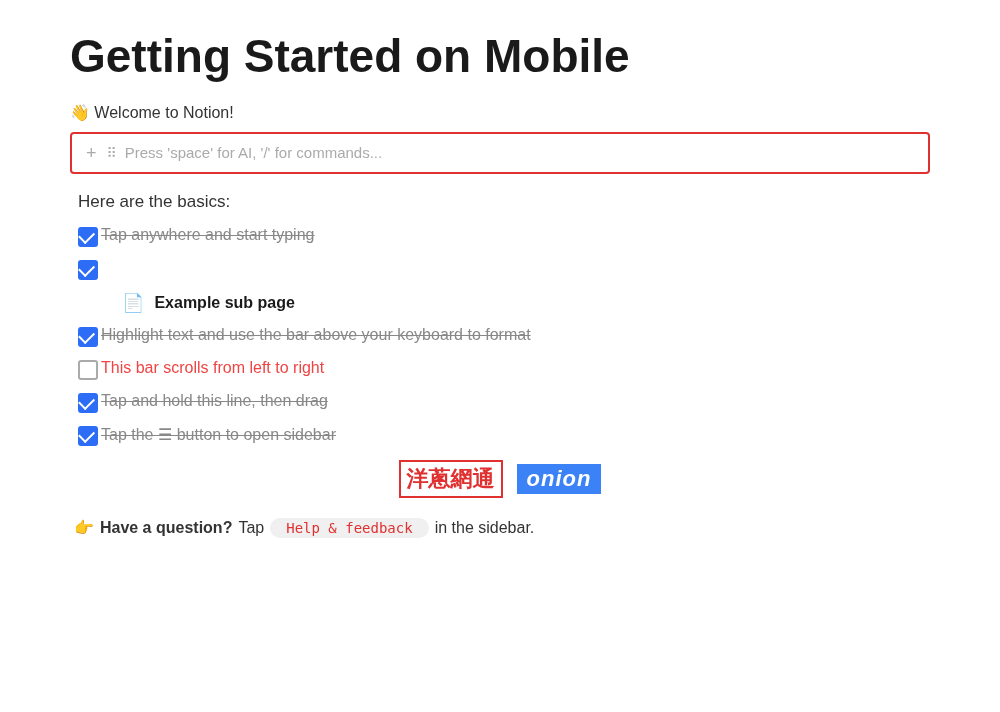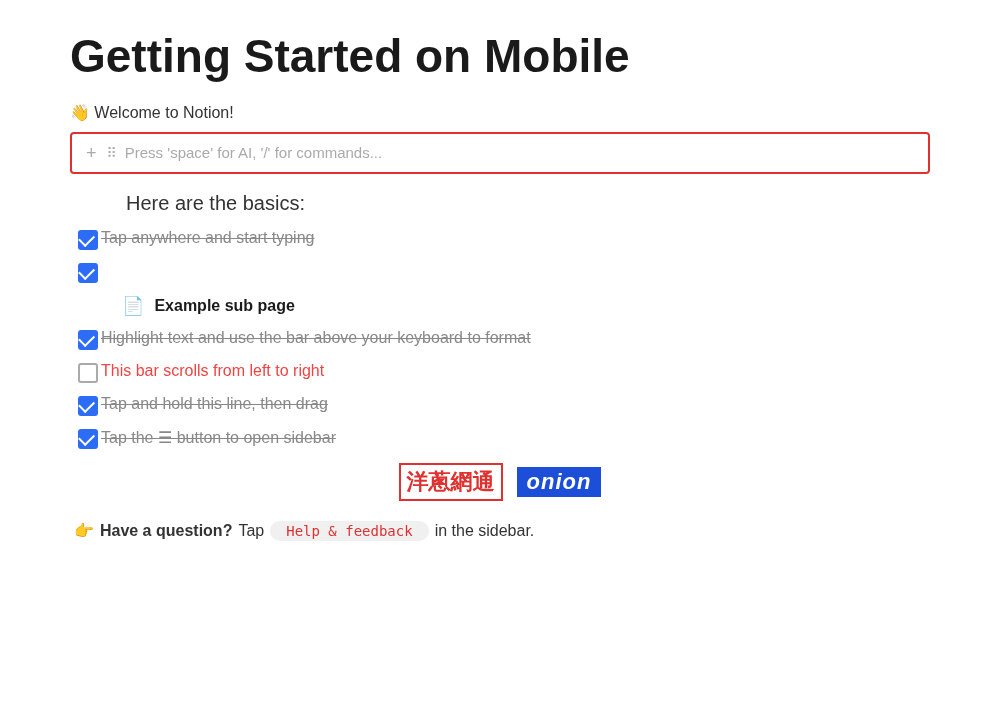--- a/index.html
+++ b/index.html
@@ -61,25 +61,24 @@
       font-size: 14px;
       letter-spacing: -2px;
     }
 
     .input-block .placeholder-text {
       color: #aaa;
       font-size: 15px;
     }
 
     .basics-label {
-      font-size: 20px;
+      font-size: 17px;
       color: #333;
       margin-bottom: 14px;
       padding-left: 8px;
-      margin-left: 48px;
     }
 
     .checklist {
       list-style: none;
       margin-bottom: 14px;
     }
 
     .checklist-item {
       display: flex;
       align-items: flex-start;
@@ -160,21 +159,21 @@
 
     .watermark-chinese {
       font-size: 22px;
       font-weight: 700;
       color: #e03131;
       border: 2px solid #e03131;
       padding: 2px 6px;
     }
 
     .watermark-onion {
-      background-color: #1d4ed8;
+      background-color: #3b82f6;
       color: #fff;
       font-size: 22px;
       font-weight: 800;
       font-style: italic;
       padding: 2px 10px;
       letter-spacing: 1px;
     }
 
     .feedback-line {
       display: flex;

